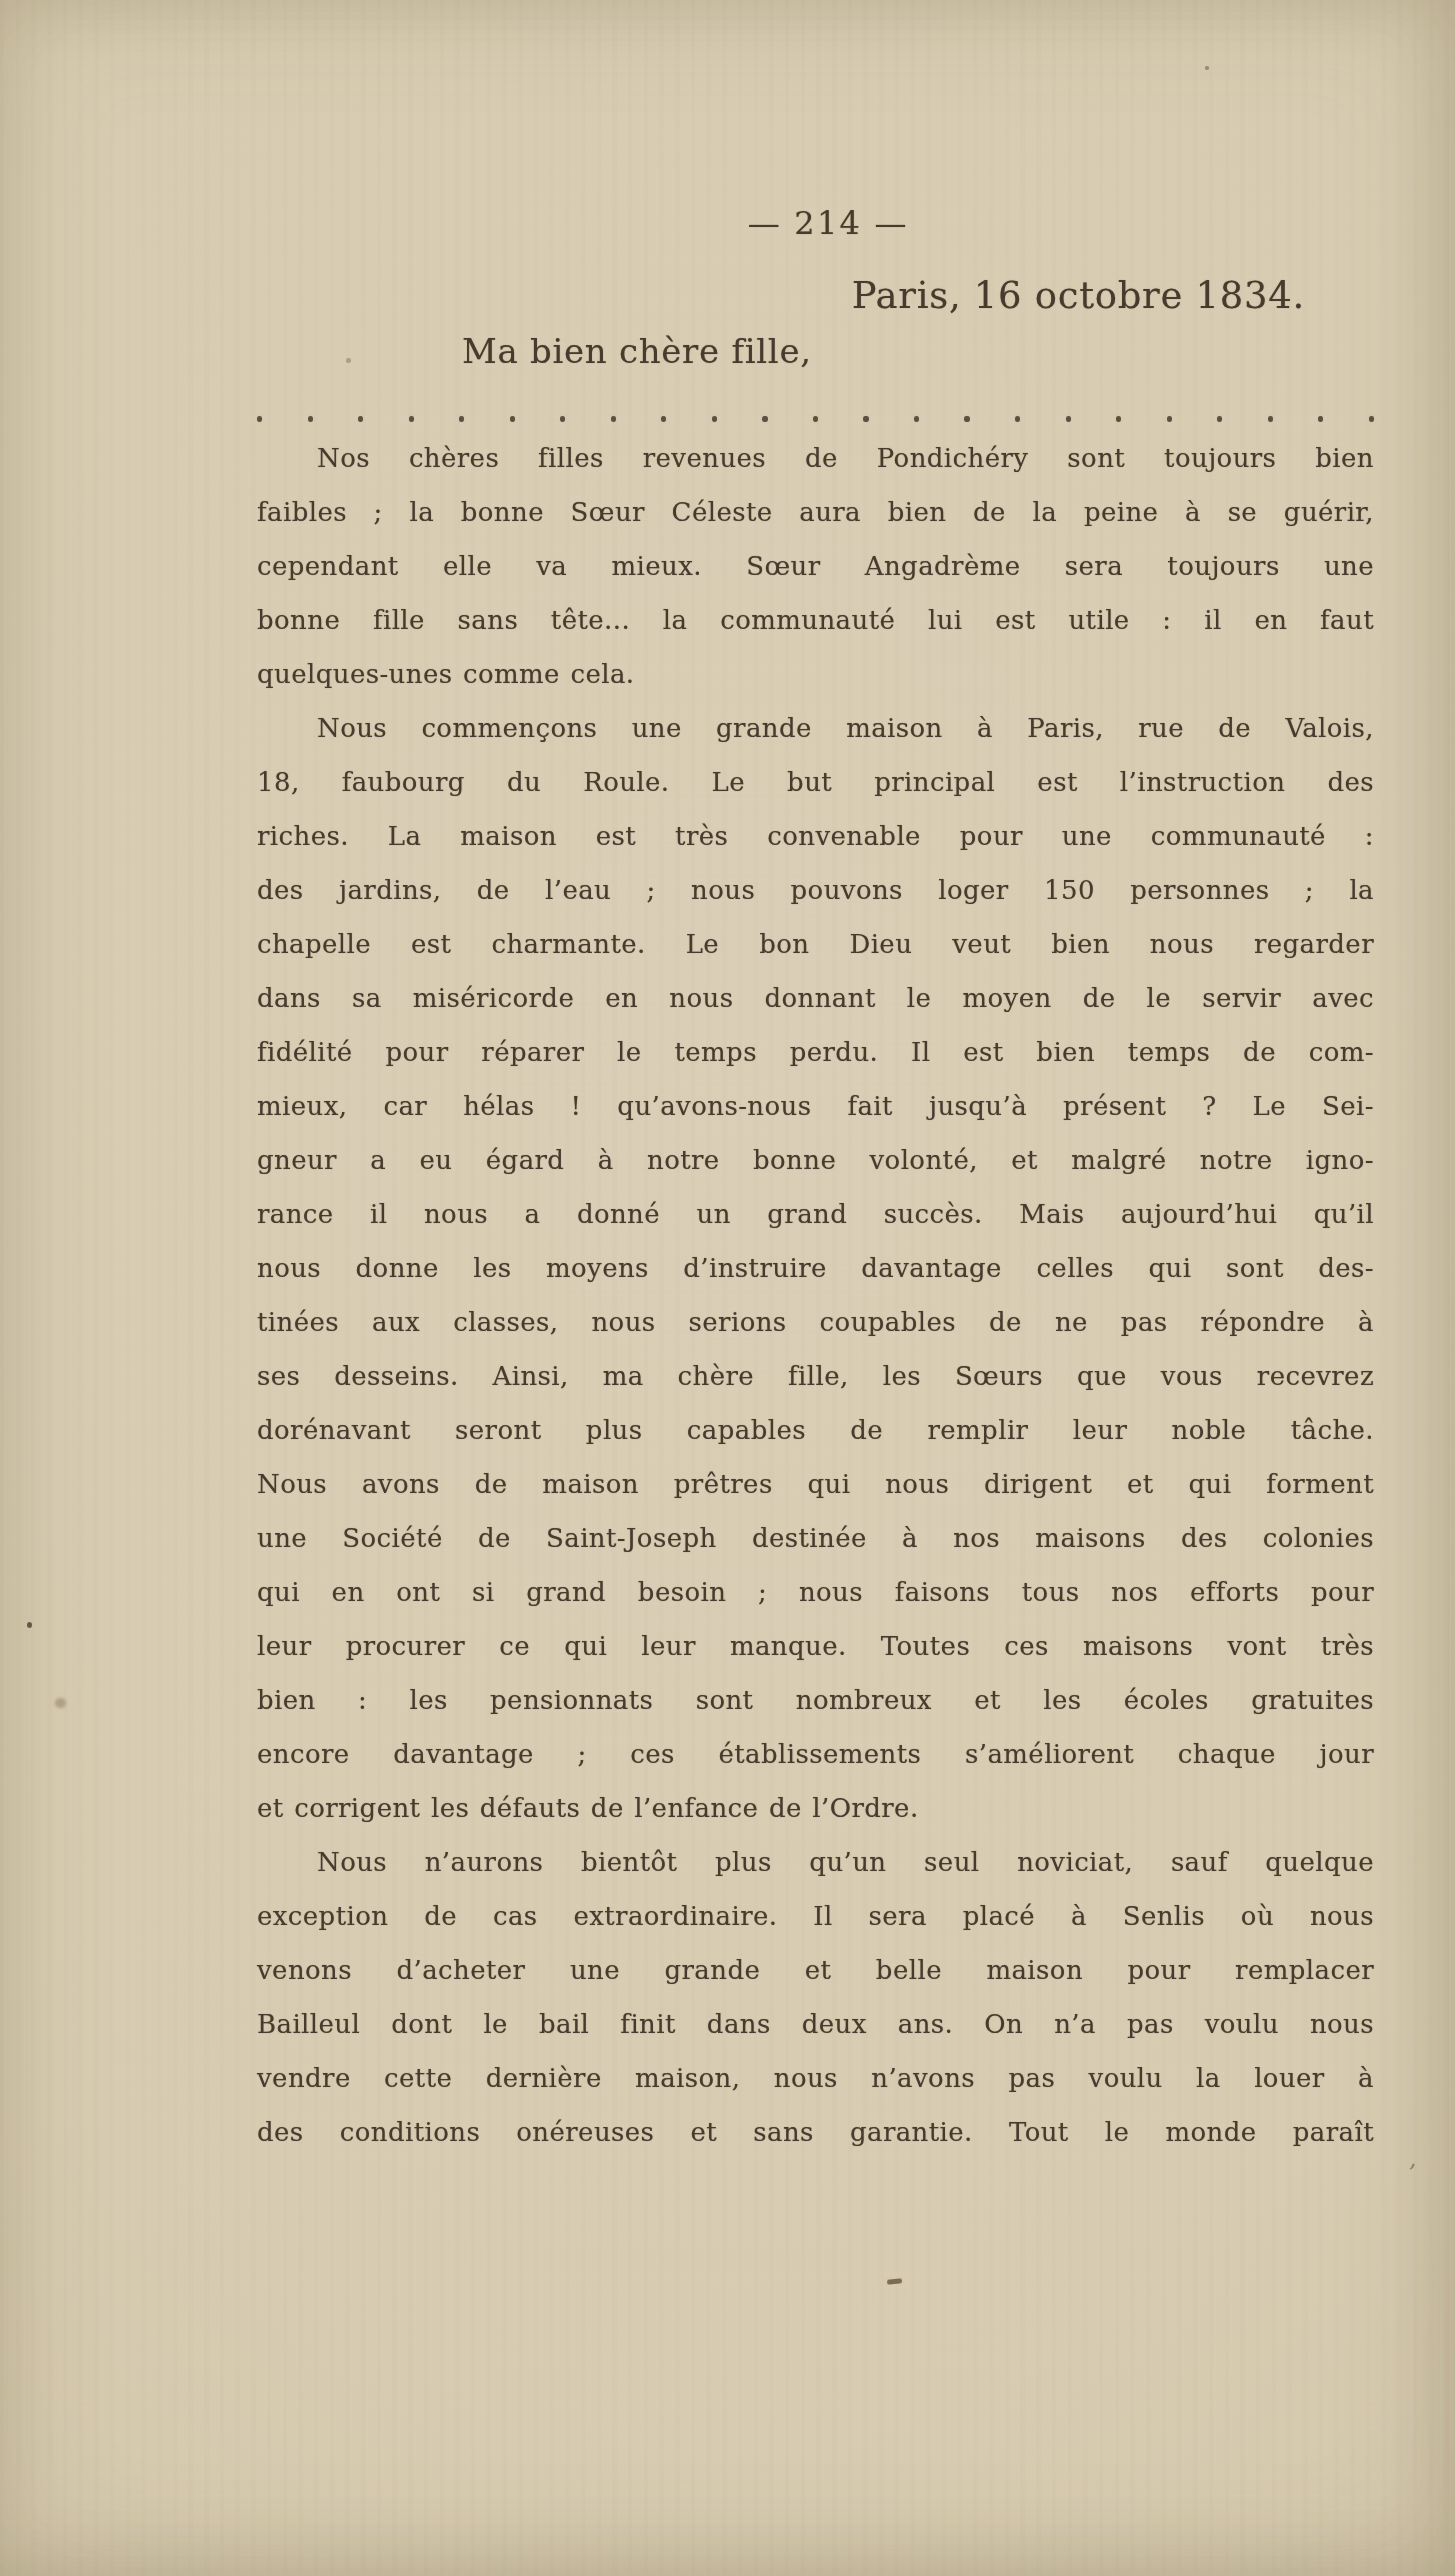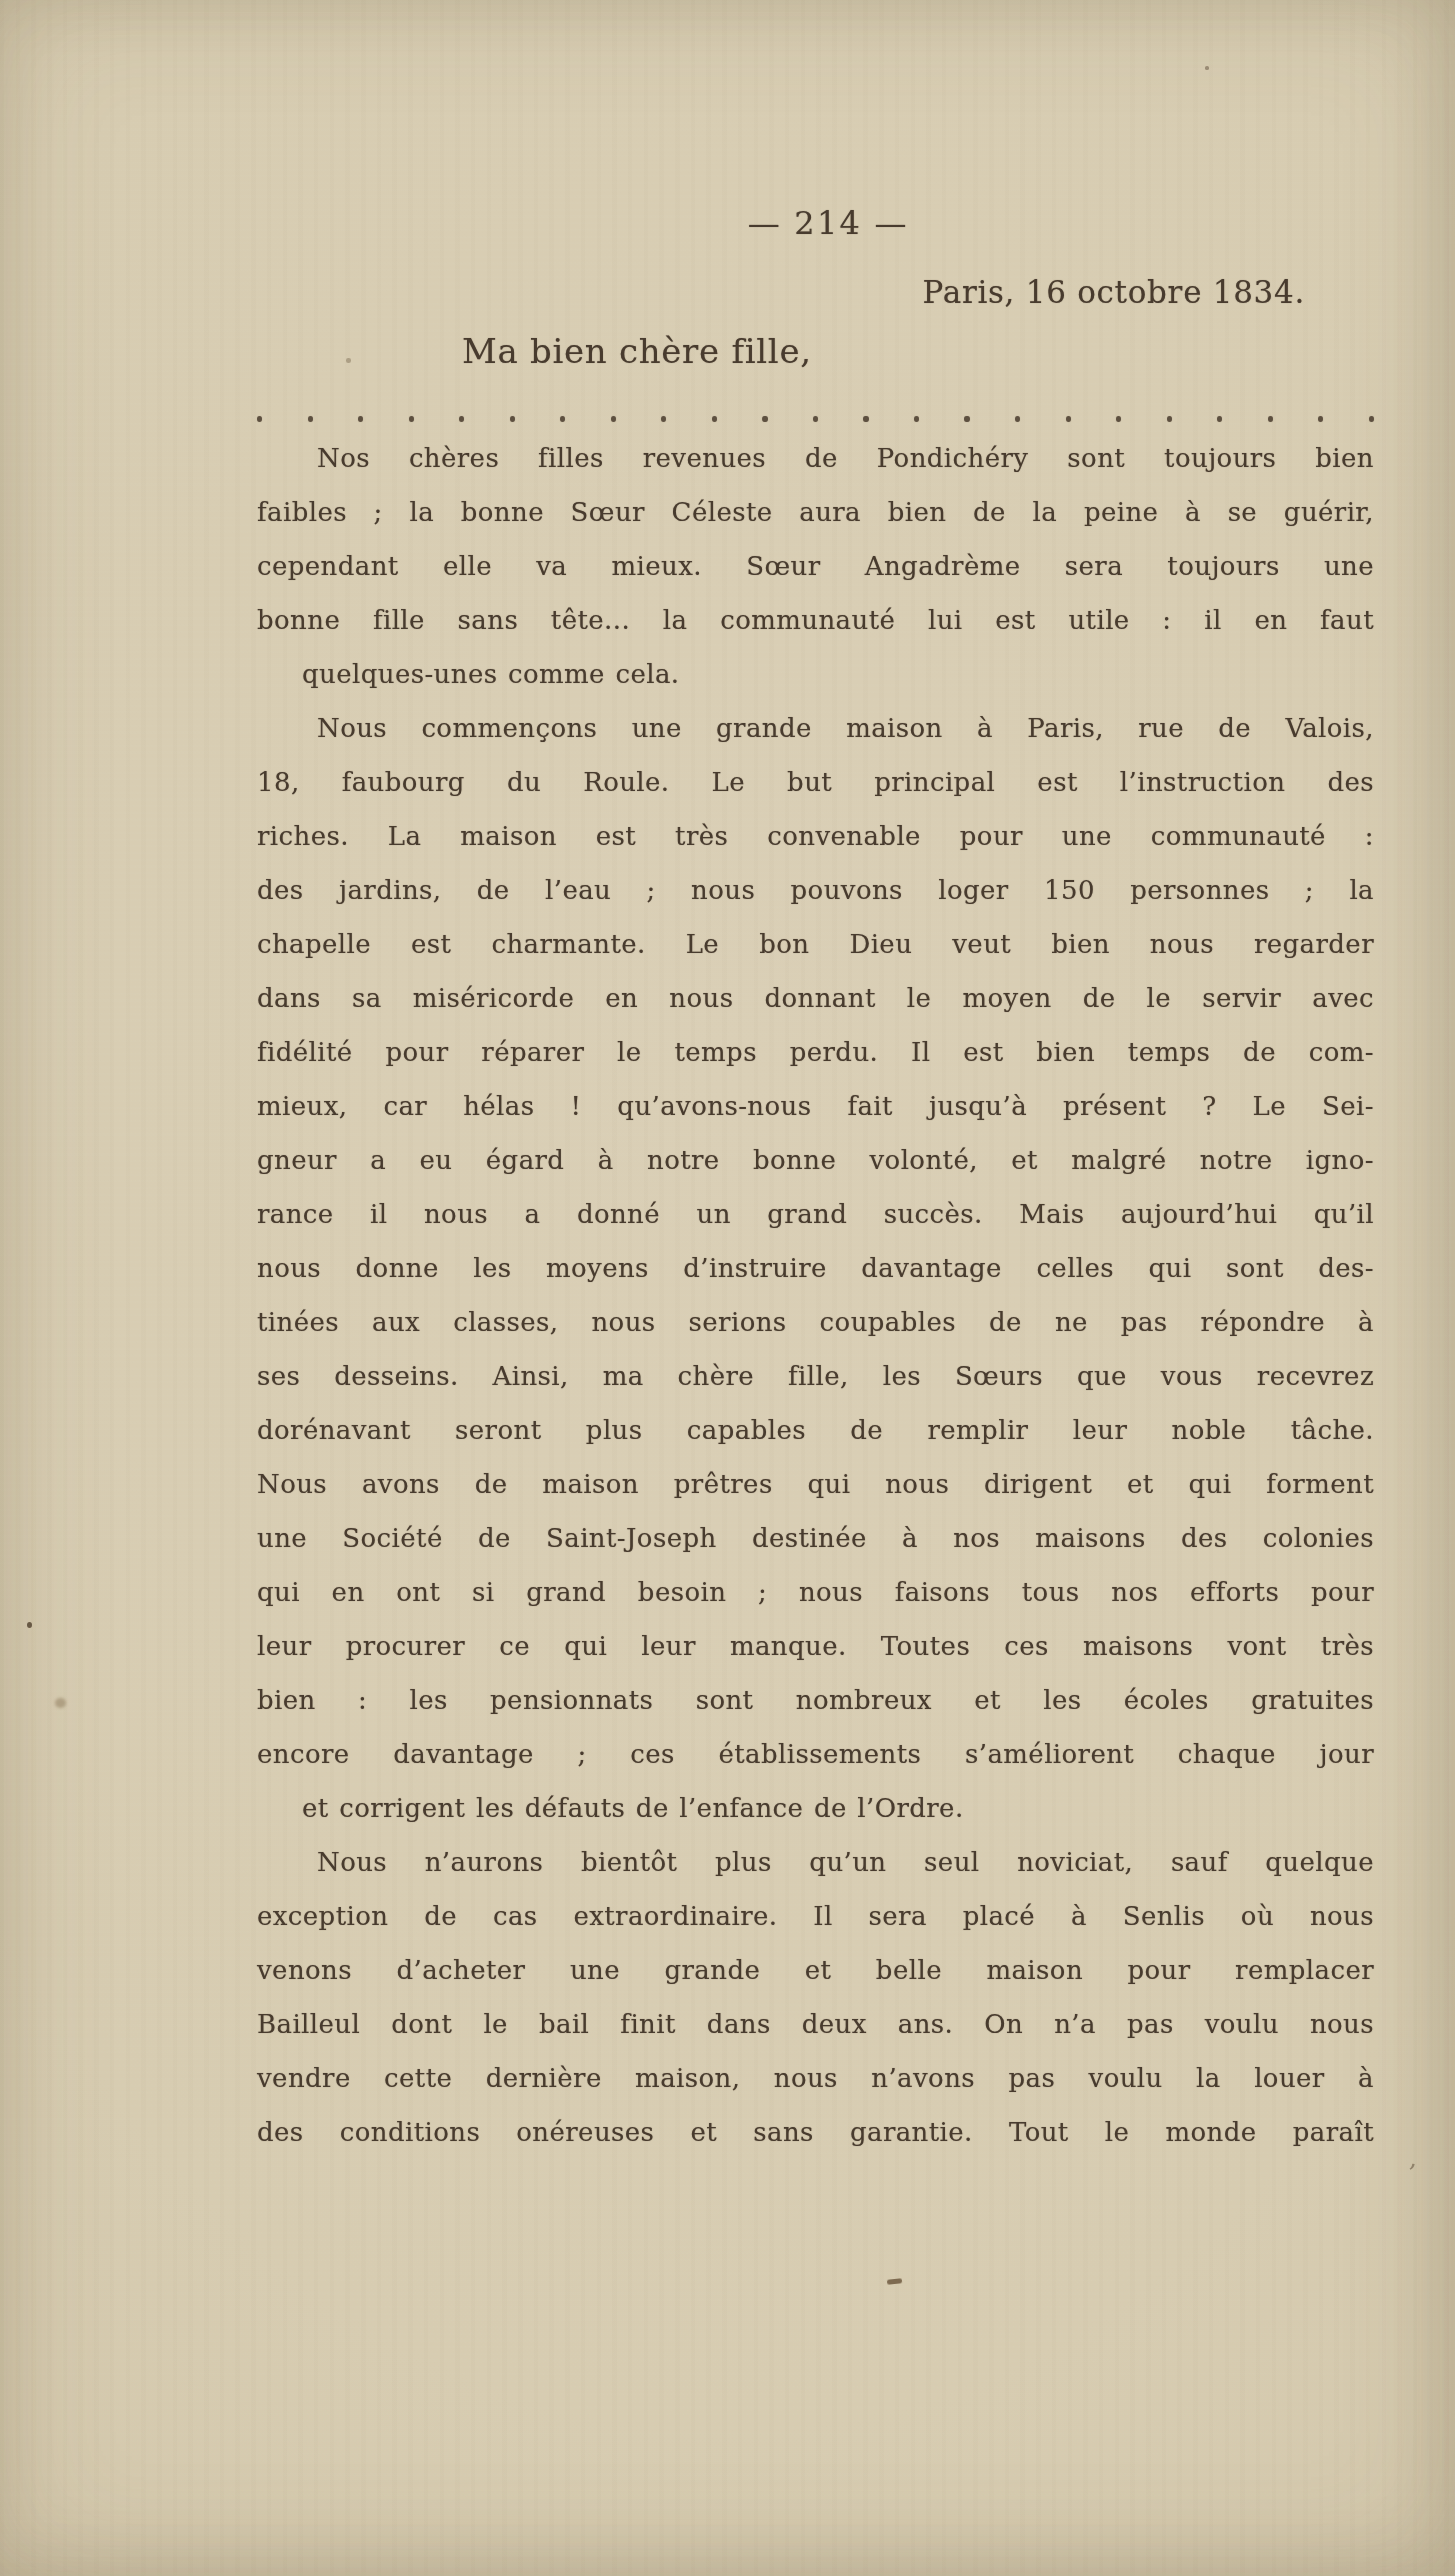--- a/index.html
+++ b/index.html
@@ -25,21 +25,21 @@
   }
   .ink{ text-shadow:0 0 1.1px rgba(72,58,44,0.45); }
   .page-number{
     position:absolute;top:204px;left:0;width:100%;
     text-align:center;font-size:32px;letter-spacing:2.2px;
     transform:translateX(12.7px);
     white-space:nowrap;
   }
   .dateline{
     position:absolute;top:274px;right:69px;
-    font-size:31px;letter-spacing:0.7px;white-space:nowrap;
+    font-size:37px;letter-spacing:0.7px;white-space:nowrap;
   }
   .salutation{
     position:absolute;top:331px;left:205px;
     font-size:34px;letter-spacing:0.7px;white-space:nowrap;
   }
   .dots-line{
     position:absolute;top:414px;left:0;width:100%;
     display:flex;justify-content:space-between;align-items:center;
     height:9px;
   }
@@ -54,21 +54,21 @@
   .paragraph{margin:0;}
   .line{
     height:54px;line-height:54px;
     font-size:26px;
     letter-spacing:0.4px;word-spacing:1.9px;
     text-align:justify;text-align-last:justify;
     white-space:normal;
     overflow:visible;
   }
   .line.first{ text-indent:60px; }
-  .line.last{ text-align-last:left;margin-left:45px; }
+  .line.last{ text-align-last:left; }
   
   .speck{ position:absolute; pointer-events:none; }
   .speck-dot1{ left:27px;top:1622px;width:5.2px;height:6px;border-radius:50%;background:rgba(86,70,52,0.85); }
   .speck-blur1{ left:55px;top:1698px;width:10.5px;height:9.7px;border-radius:50%;background:rgba(130,108,78,0.45);filter:blur(1.5px); }
   .speck-dash1{ left:887px;top:2279px;width:15px;height:4.5px;border-radius:2.2px;background:rgba(104,82,56,0.8);transform:rotate(-6deg);filter:blur(0.3px); }
   .speck-comma1{ left:1407px;top:2158px;font-size:25.4px;color:rgba(95,78,58,0.55);transform:rotate(10deg); }
   .speck-dot2{ left:1205px;top:66px;width:3.7px;height:3.7px;border-radius:50%;background:rgba(95,78,58,0.5); }
   .speck-dot3{ left:346px;top:358px;width:4.5px;height:4.5px;border-radius:50%;background:rgba(110,92,68,0.4);filter:blur(0.7px); }
 </style>
 </head>

